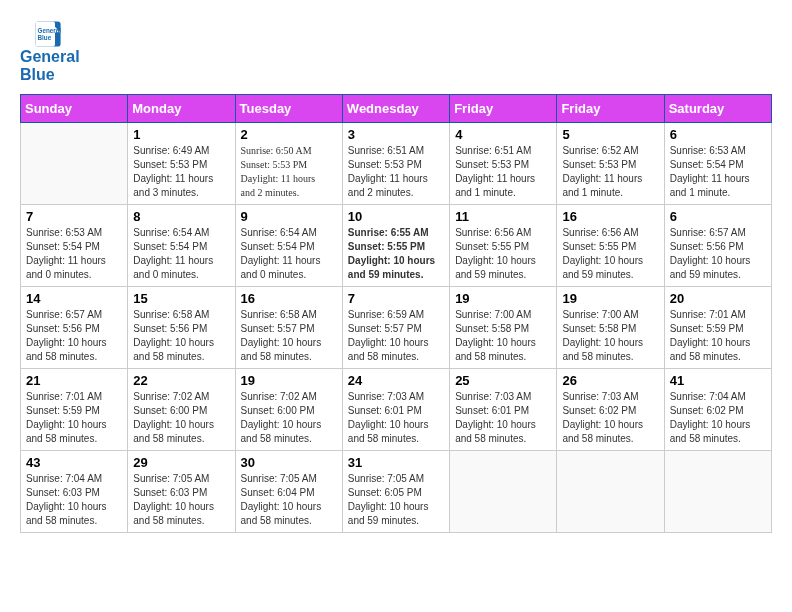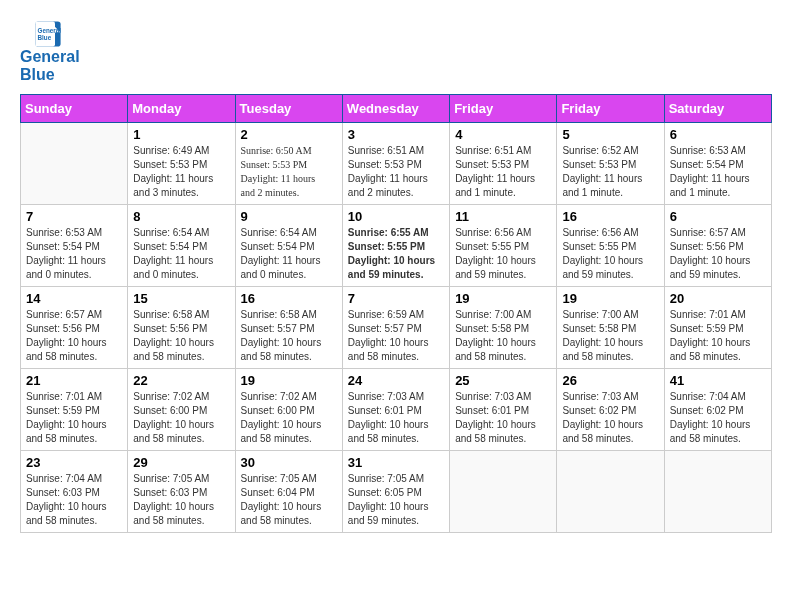--- a/index.html
+++ b/index.html
@@ -301,21 +301,21 @@
         <td>
           <span class="day-num">41</span>
           <div class="day-info" style="white-space: pre-line;">Sunrise: 7:04 AM
 Sunset: 6:02 PM
 Daylight: 10 hours
 and 58 minutes.</div>
         </td>
       </tr>
       <tr>
         <td>
-          <span class="day-num">23</span>
+          <span class="day-num">43</span>
           <div class="day-info" style="white-space: pre-line;">Sunrise: 7:04 AM
 Sunset: 6:03 PM
 Daylight: 10 hours
 and 58 minutes.</div>
         </td>
         <td>
           <span class="day-num">29</span>
           <div class="day-info" style="white-space: pre-line;">Sunrise: 7:05 AM
 Sunset: 6:03 PM
 Daylight: 10 hours

